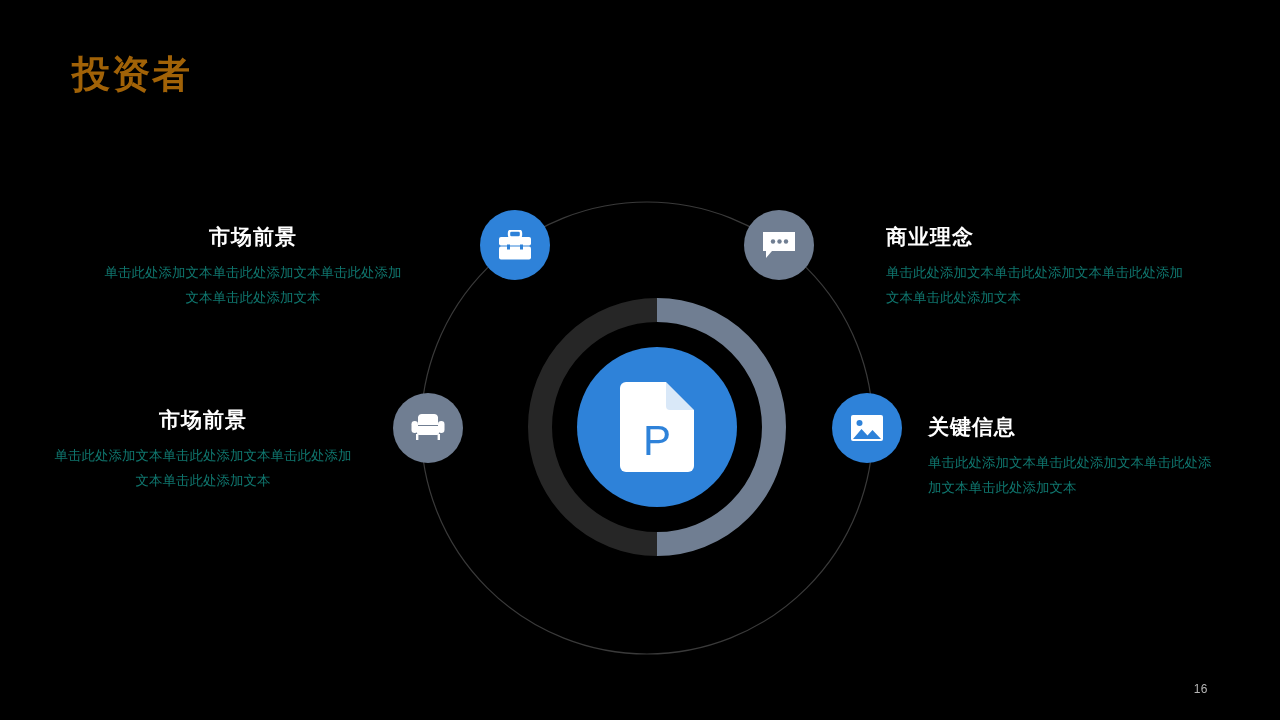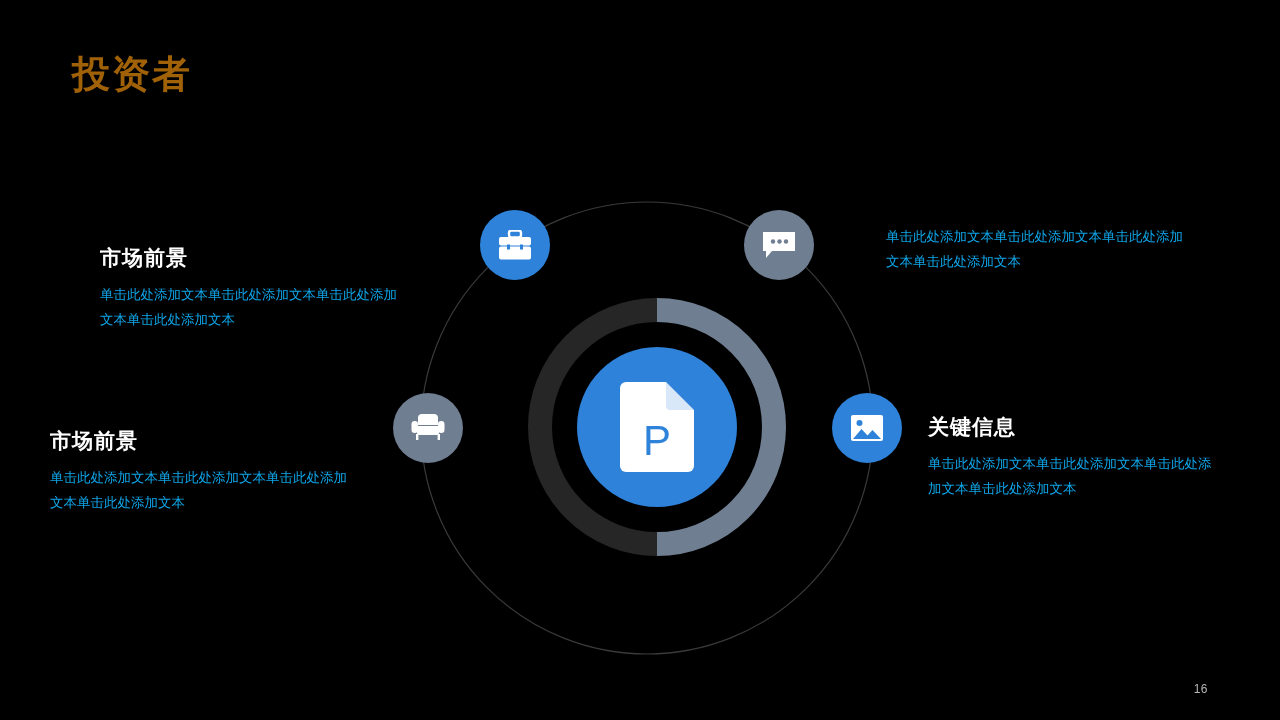--- a/index.html
+++ b/index.html
@@ -96,26 +96,26 @@
     font-size: 21px;
     font-weight: bold;
     color: #ffffff;
     letter-spacing: 1px;
     margin: 0 0 12px 0;
     line-height: 1.2;
   }
   .block-body {
     font-size: 13.5px;
     line-height: 25px;
-    color: #0ea5e9;
+    color: #0f766e;
     margin: 0;
-    font-family: Liberation Sans, sans-serif;
-  }
-
-  .align-right { text-align: left; margin-top: 21px; }
+    font-family: Liberation Mono, monospace;
+  }
+
+  .align-right { text-align: center; }
   .align-left  { text-align: left; }
 
   #block-market   { left: 100px; top: 224px; width: 306px; }
   #block-business { left: 886px; top: 224px; width: 306px; }
   #block-invest   { left: 50px; top: 407px; width: 306px; }
   #block-key      { left: 928px; top: 414px; width: 290px; }
 
   
   #page-number {
     position: absolute;
@@ -193,20 +193,21 @@
     </svg>
   </div>
 </div>
 
 <div class="block align-right" id="block-market">
   <div class="block-heading">市场前景</div>
   <div class="block-body">单击此处添加文本单击此处添加文本单击此处添加文本单击此处添加文本</div>
 </div>
 
 <div class="block align-left" id="block-business">
+  <div class="block-heading">商业理念</div>
   <div class="block-body">单击此处添加文本单击此处添加文本单击此处添加文本单击此处添加文本</div>
 </div>
 
 <div class="block align-right" id="block-invest">
   <div class="block-heading">市场前景</div>
   <div class="block-body">单击此处添加文本单击此处添加文本单击此处添加文本单击此处添加文本</div>
 </div>
 
 <div class="block align-left" id="block-key">
   <div class="block-heading">关键信息</div>

